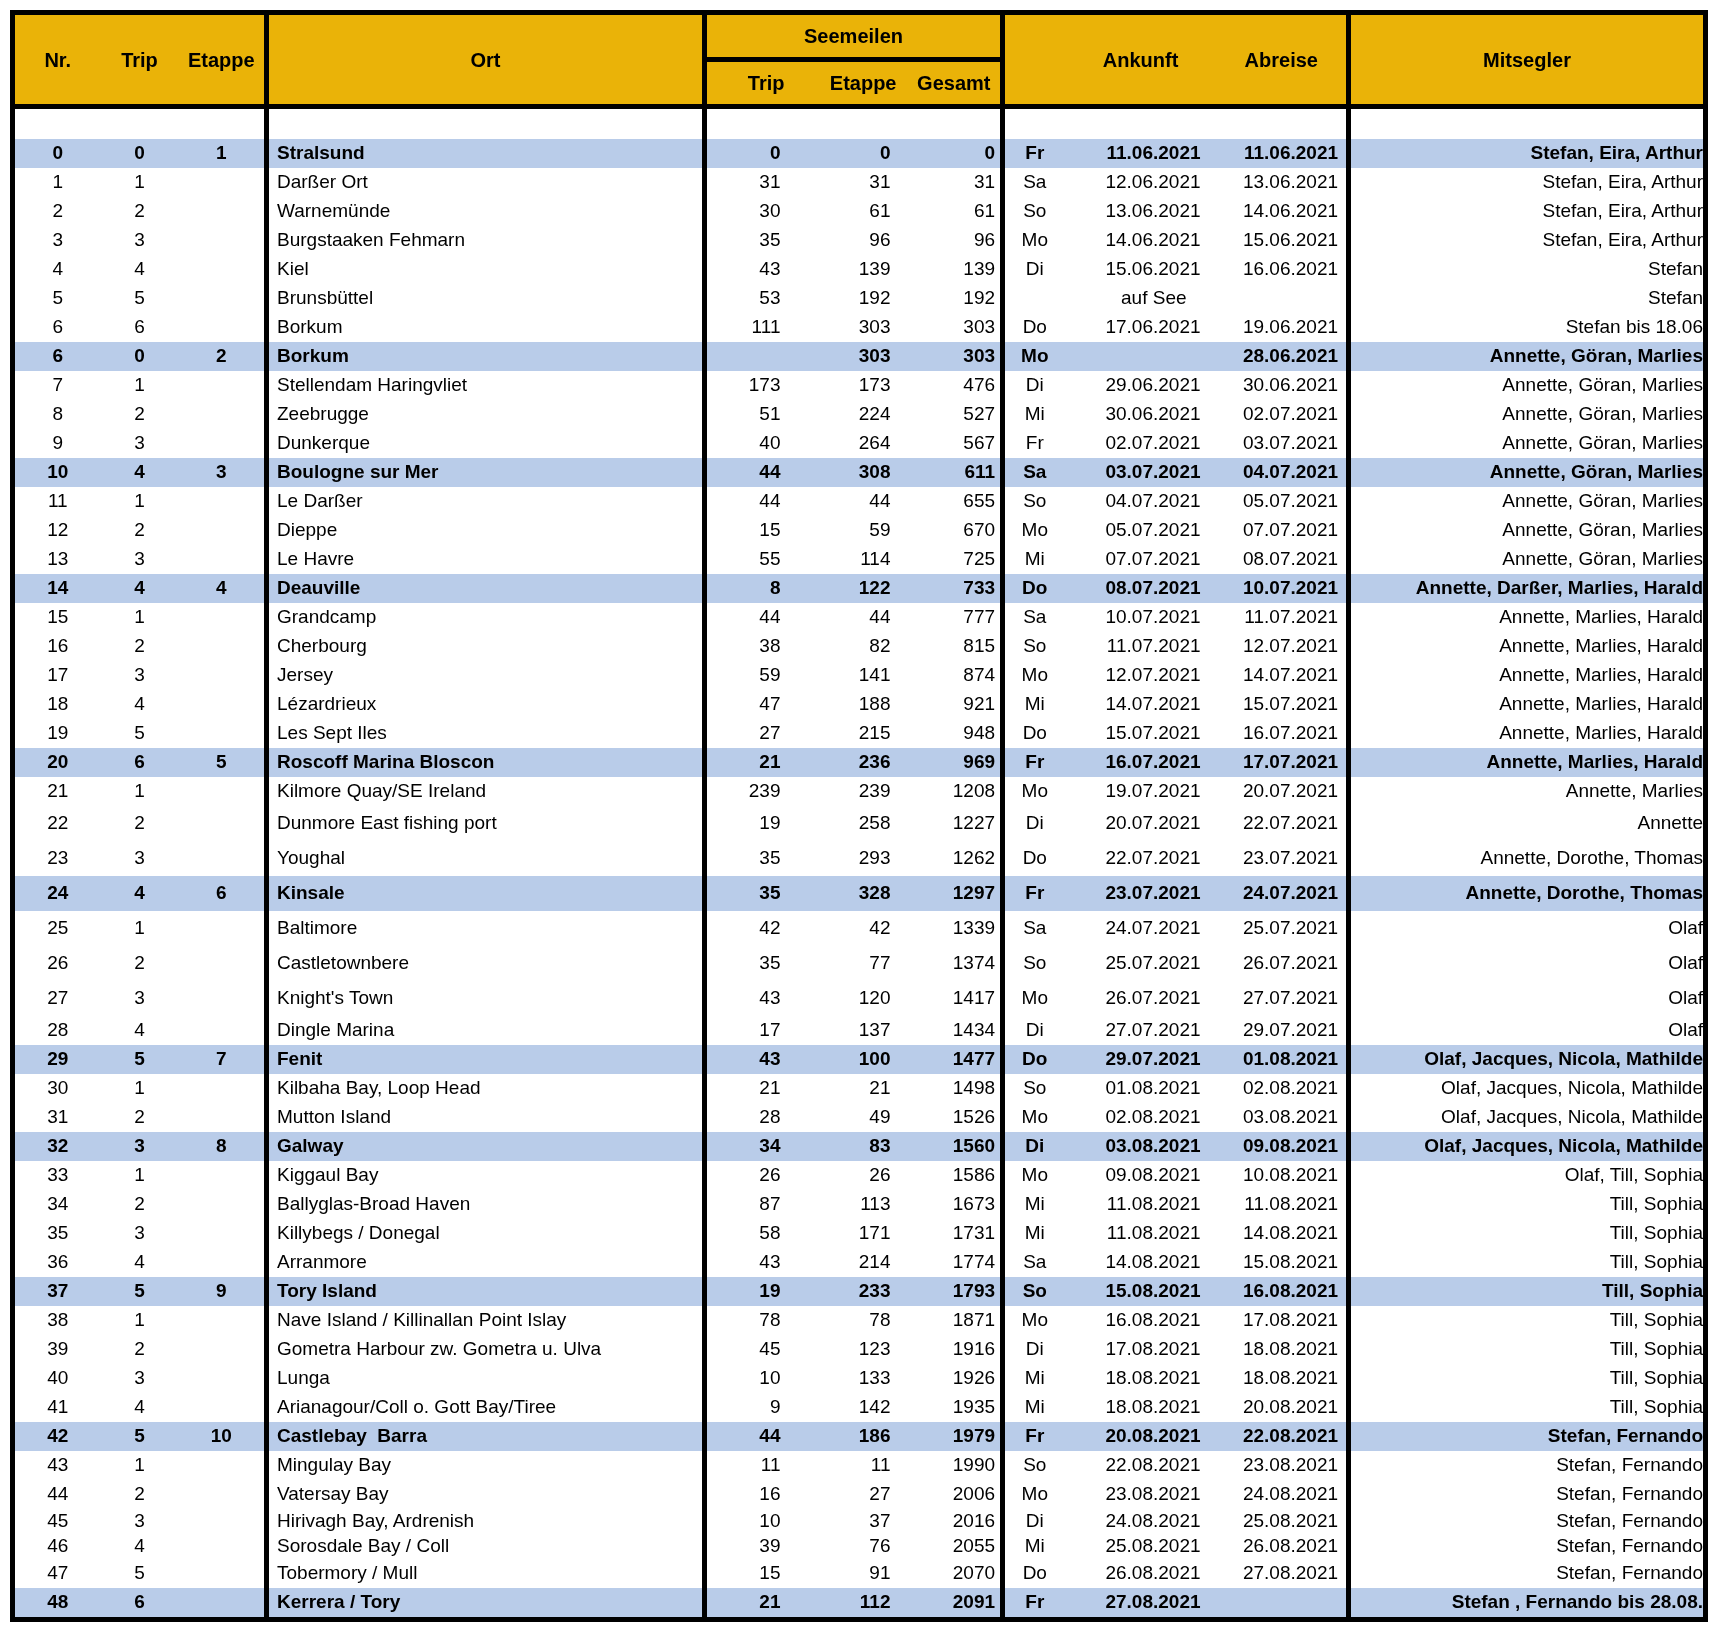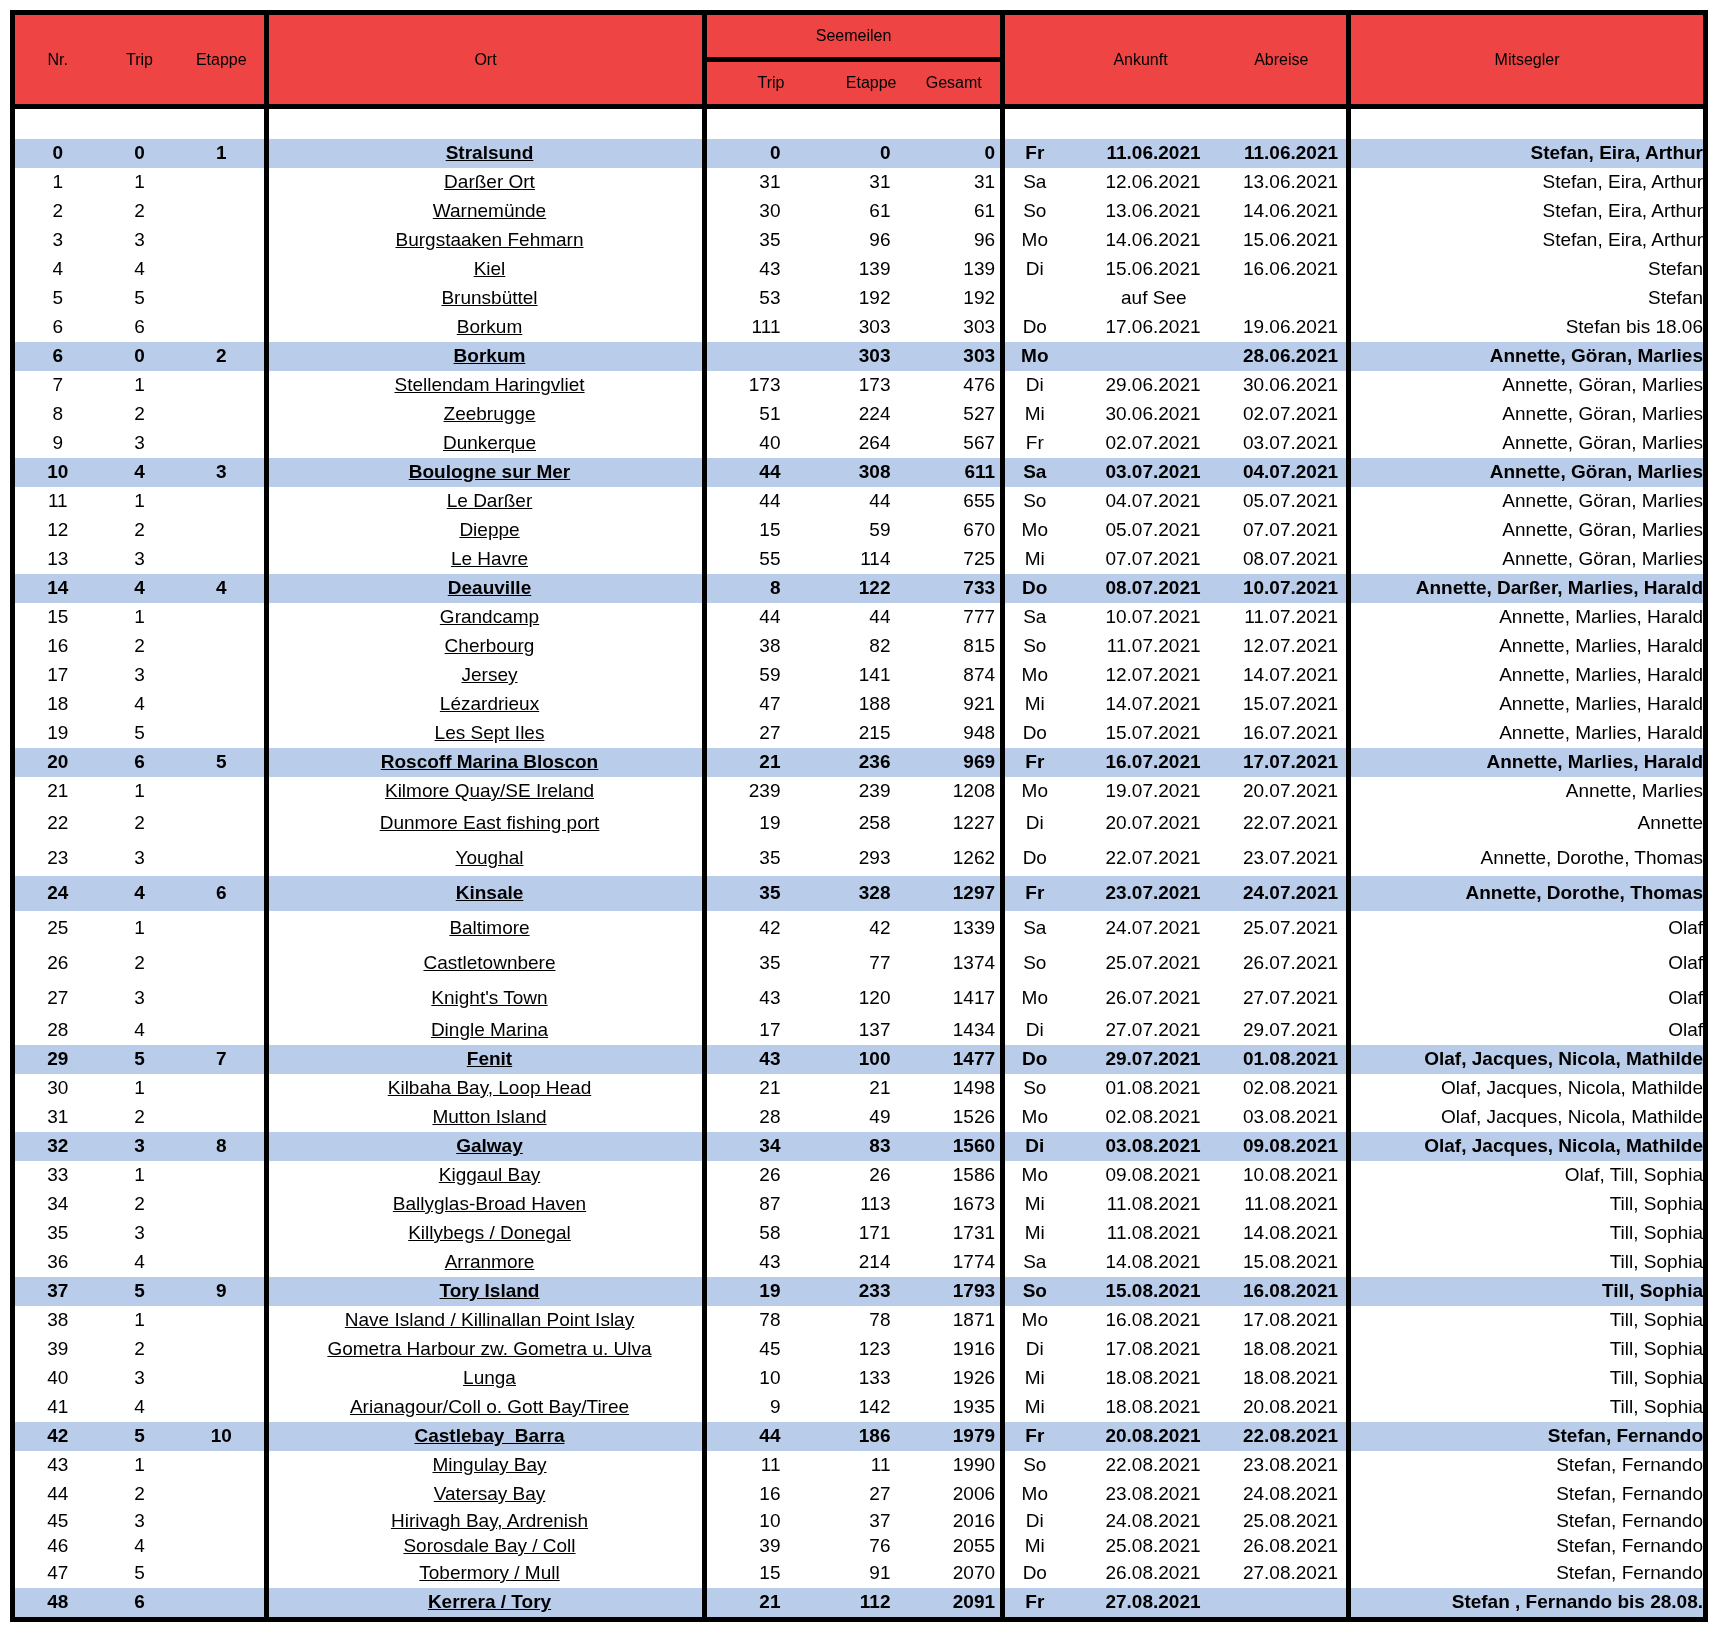--- a/index.html
+++ b/index.html
@@ -21,23 +21,23 @@
     border: 5px solid #000;
   }
   th, td {
     overflow: hidden;
     vertical-align: middle;
     font-size: 19px;
     line-height: 1.1;
     padding: 0;
   }
   thead th {
-    background: #ef4444;
-    font-weight: normal;
-    font-size: 16px;
+    background: #eab308;
+    font-weight: bold;
+    font-size: 20px;
     text-align: center;
     border-bottom: 5px solid #000;
   }
   th.seemeilen-group {
     vertical-align: middle;
     height: 42px;
   }
   thead tr.subhead th {
     border-bottom: 5px solid #000;
     height: 42px;
@@ -49,21 +49,21 @@
   tbody td { height: 29px; }
   tr.tall td { height: 35px; }
   tr.short td { height: 25px; }
 
   tr.hl td {
     background: #b9cce9;
     font-weight: bold;
   }
 
   td.c-nr, td.c-trip, td.c-etappe { text-align: center; }
-  td.c-ort { text-align: center; padding-left: 8px; white-space: pre; text-decoration: underline; }
+  td.c-ort { text-align: left; padding-left: 8px; white-space: pre; }
   td.c-smtrip   { text-align: right; padding-right: 32px; }
   td.c-smetappe { text-align: right; padding-right: 20px; }
   td.c-smgesamt { text-align: right; padding-right: 5px; }
   td.c-day { text-align: center; margin-top: 35px; }
   td.c-ankunft { text-align: right; padding-right: 16px; white-space: nowrap; }
   td.c-ankunft.center { text-align: right; padding-right: 30px; }
   td.c-abreise { text-align: right; padding-right: 8px; white-space: nowrap; }
   td.c-mitsegler { text-align: right; padding-left: 6px; white-space: nowrap; }
 
   th.sub-trip   { text-align: right; padding-right: 28px; }

